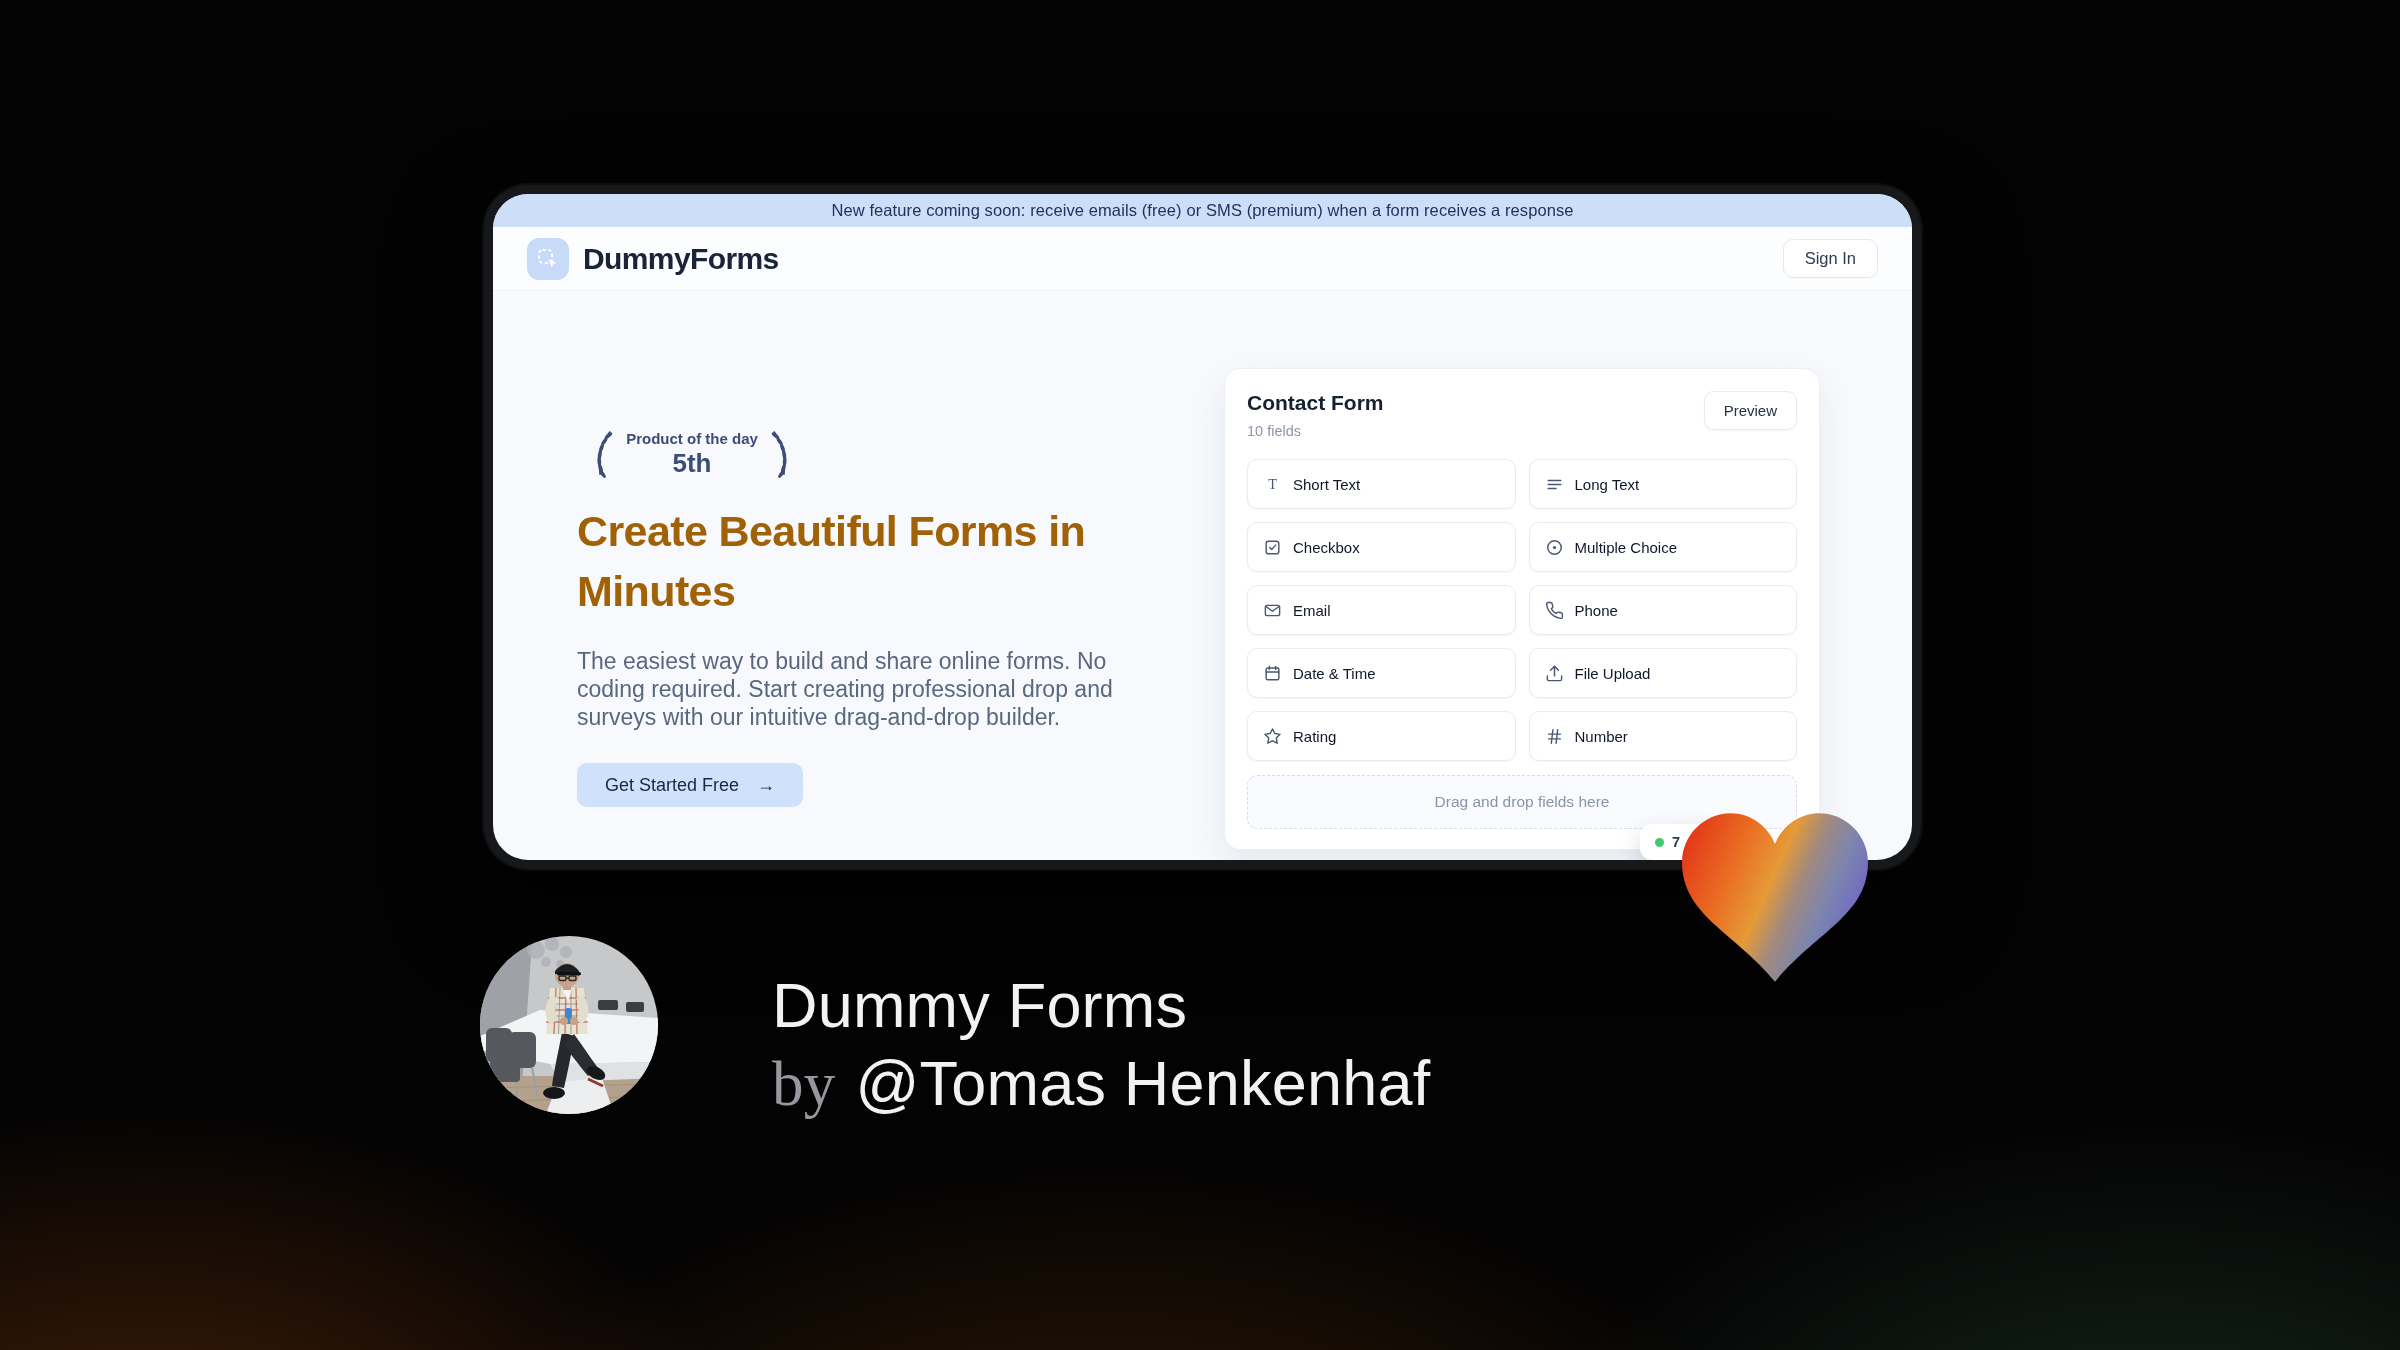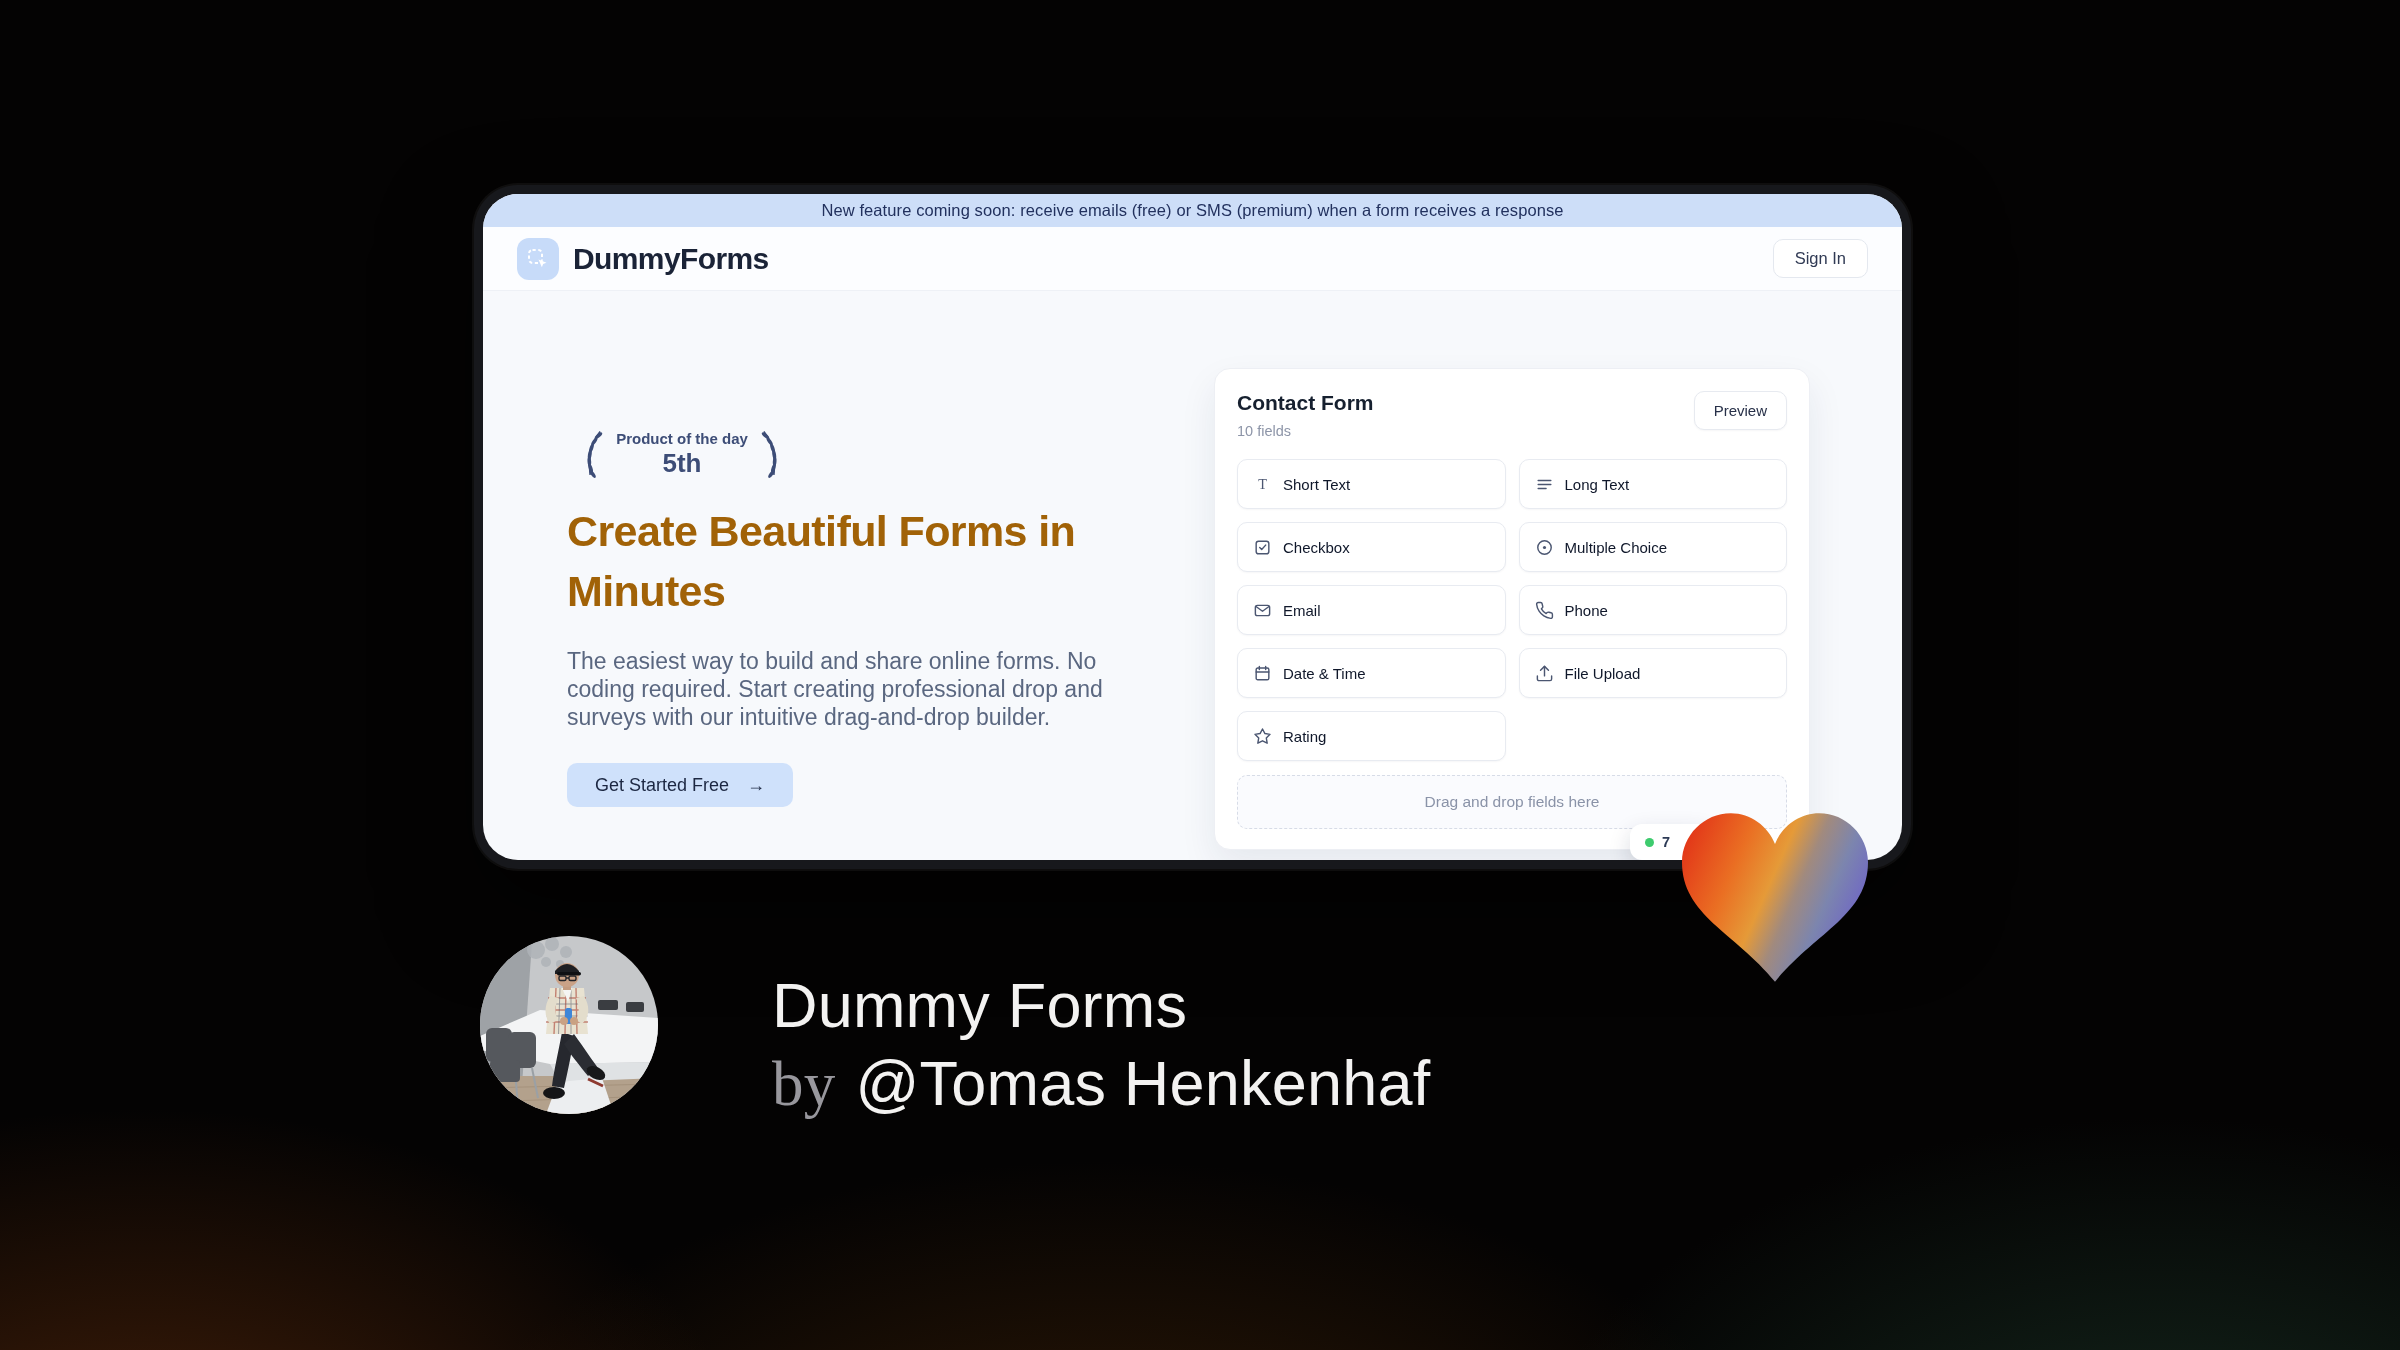--- a/index.html
+++ b/index.html
@@ -9,21 +9,21 @@
     background:
       radial-gradient(1000px 650px at 6% 112%, rgba(74,34,9,0.95), rgba(0,0,0,0) 62%),
       radial-gradient(1200px 720px at 46% 118%, rgba(66,35,7,0.85), rgba(0,0,0,0) 60%),
       radial-gradient(1050px 680px at 90% 114%, rgba(24,46,34,0.95), rgba(0,0,0,0) 62%),
       #040303;
     position:relative;
   }
 
   
   .window {
-    position:absolute; left:474px; top:185px; width:1437px; height:684px;
+    position:absolute; left:484px; top:185px; width:1437px; height:684px;
     background:#17181c; border-radius:44px; padding:9px;
     box-shadow:0 0 0 2px rgba(255,255,255,0.05), 0 40px 90px rgba(0,0,0,0.6);
     z-index:2;
   }
   .screen {
     width:100%; height:100%; border-radius:35px; overflow:hidden;
     background:#f7f9fc; position:relative;
   }
   .banner {
     height:33px; background:#cddef8; color:#22315e;
@@ -261,20 +261,28 @@
 
         <div class="field-btn">
           <span class="f-icon">
             <svg viewBox="0 0 24 24" fill="none" stroke="currentColor" stroke-width="1.8" stroke-linejoin="round">
                 <polygon points="12 2.5 15.09 8.26 21.5 9.27 16.8 13.9 17.9 20.5 12 17.4 6.1 20.5 7.2 13.9 2.5 9.27 8.91 8.26"></polygon>
               </svg>
           </span>
           <span class="f-label">Rating</span>
         </div>
 
+        <div class="field-btn">
+          <span class="f-icon">
+            <svg viewBox="0 0 24 24" fill="none" stroke="currentColor" stroke-width="1.8" stroke-linecap="round">
+                <path d="M4.5 9h15M4.5 15h15M10 3.5l-2 17M16 3.5l-2 17"></path>
+              </svg>
+          </span>
+          <span class="f-label">Number</span>
+        </div>
 
       </div>
 
       <div class="dropzone">
         <span>Drag and drop fields here</span>
       </div>
     </div>
 
     <div class="status-badge">
       <span class="status-dot"></span>

